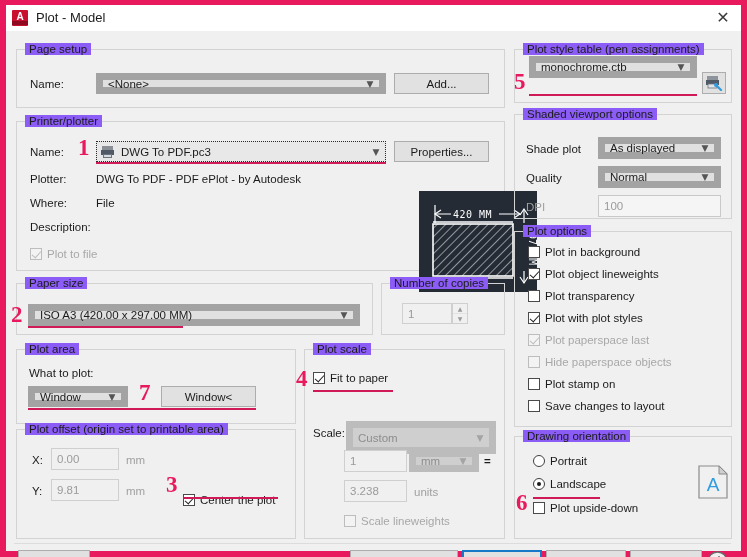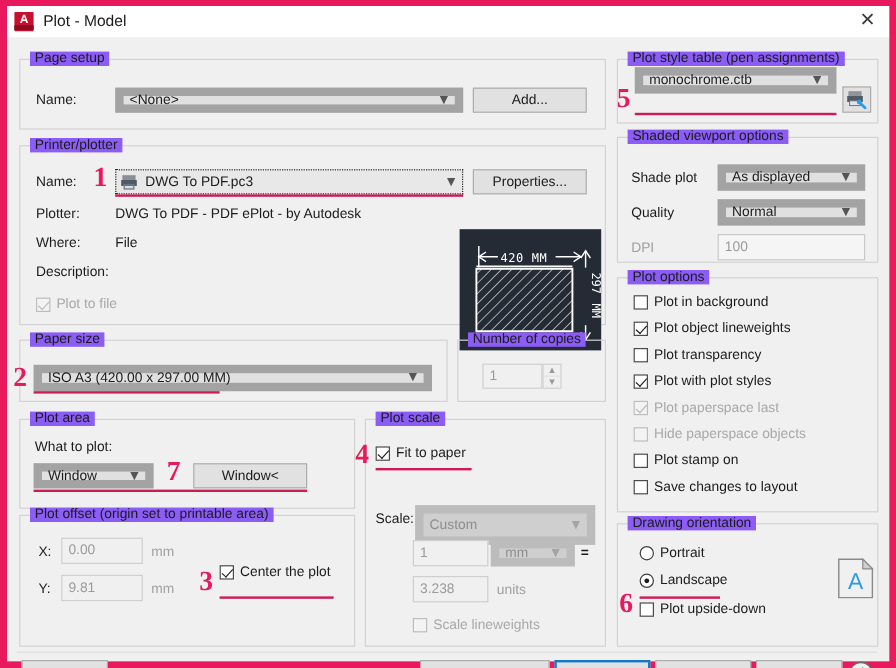--- a/index.html
+++ b/index.html
@@ -120,21 +120,21 @@
     border:1px solid #cfcfcf;background:#f0f0f0;
     display:flex;flex-direction:column;
   }
   .spin div{
     flex:1;display:flex;align-items:center;justify-content:center;
     font-size:6px;color:#9a9a9a;font-family:"DejaVu Sans",sans-serif;
   }
   .spin div:first-child{border-bottom:1px solid #e2e2e2;}
   
   .preview{
-    position:absolute;background:#242b35;
+    position:absolute;background:#242b35;margin-left:36px;
   }
   .sep{position:absolute;height:1px;background:#dcdcdc;}
 </style>
 </head>
 <body>
 
 <div class="window">
 
   <div class="titlebar">
     <div class="title-icon">
@@ -248,21 +248,21 @@
     <div class="group" style="left:10px;top:398px;width:278px;height:108px;">
       <div class="legend">Plot offset (origin set to printable area)</div>
     </div>
     <div class="lbl" style="left:26px;top:423px;">X:</div>
     <div class="tbox" style="left:45px;top:417px;width:68px;height:22px;">0.00</div>
     <div class="lbl dim" style="left:120px;top:423px;">mm</div>
     <div class="lbl" style="left:26px;top:454px;">Y:</div>
     <div class="tbox" style="left:45px;top:448px;width:68px;height:22px;">9.81</div>
     <div class="lbl dim" style="left:120px;top:454px;">mm</div>
     <div class="anno" style="left:160px;top:442px;">3</div>
-    <div class="cb" style="left:177px;top:440px;">
+    <div class="cb" style="left:177px;top:463px;">
       <div class="box checked"></div>
       <div class="t">Center the plot</div>
     </div>
     <div class="uline" style="left:177px;top:466px;width:95px;"></div>
 
     <div class="group" style="left:298px;top:318px;width:199px;height:188px;">
       <div class="legend">Plot scale</div>
     </div>
     <div class="anno" style="left:290px;top:336px;">4</div>
     <div class="cb" style="left:307px;top:341px;">

